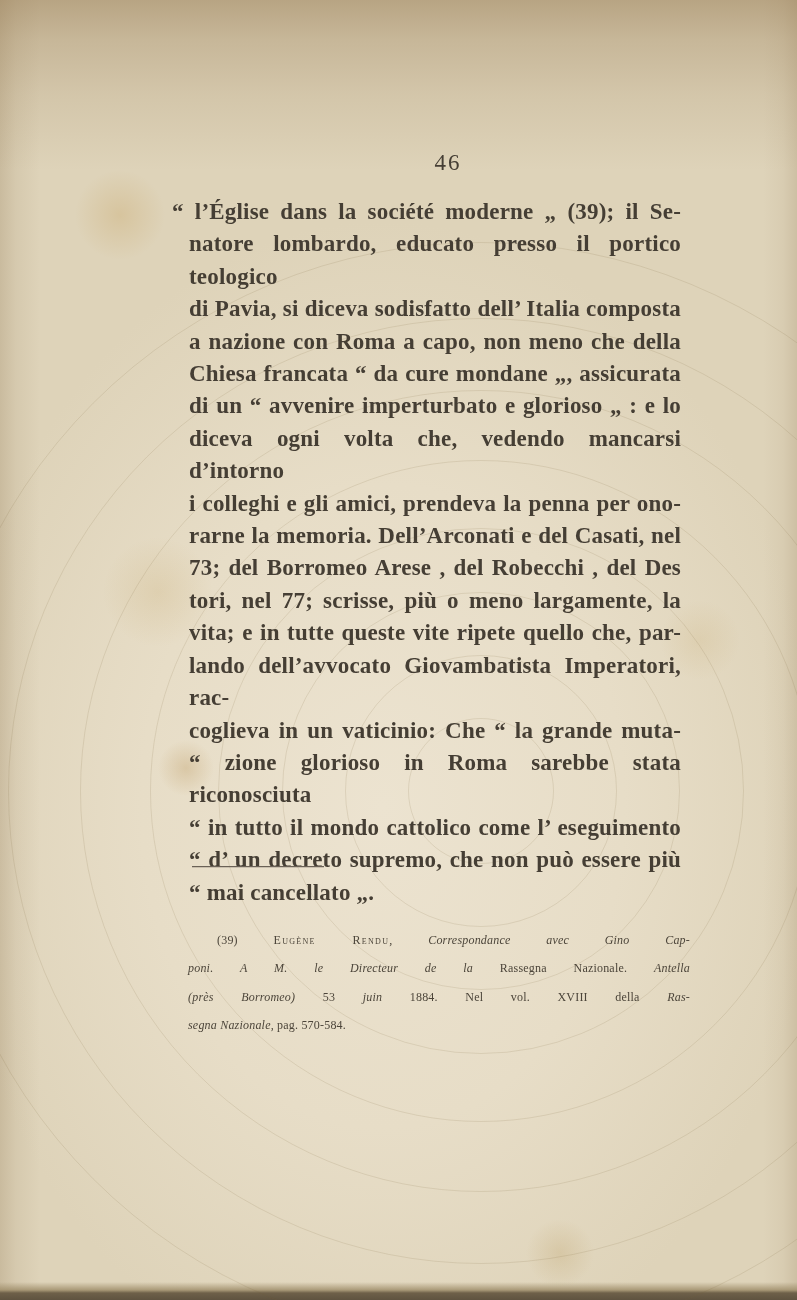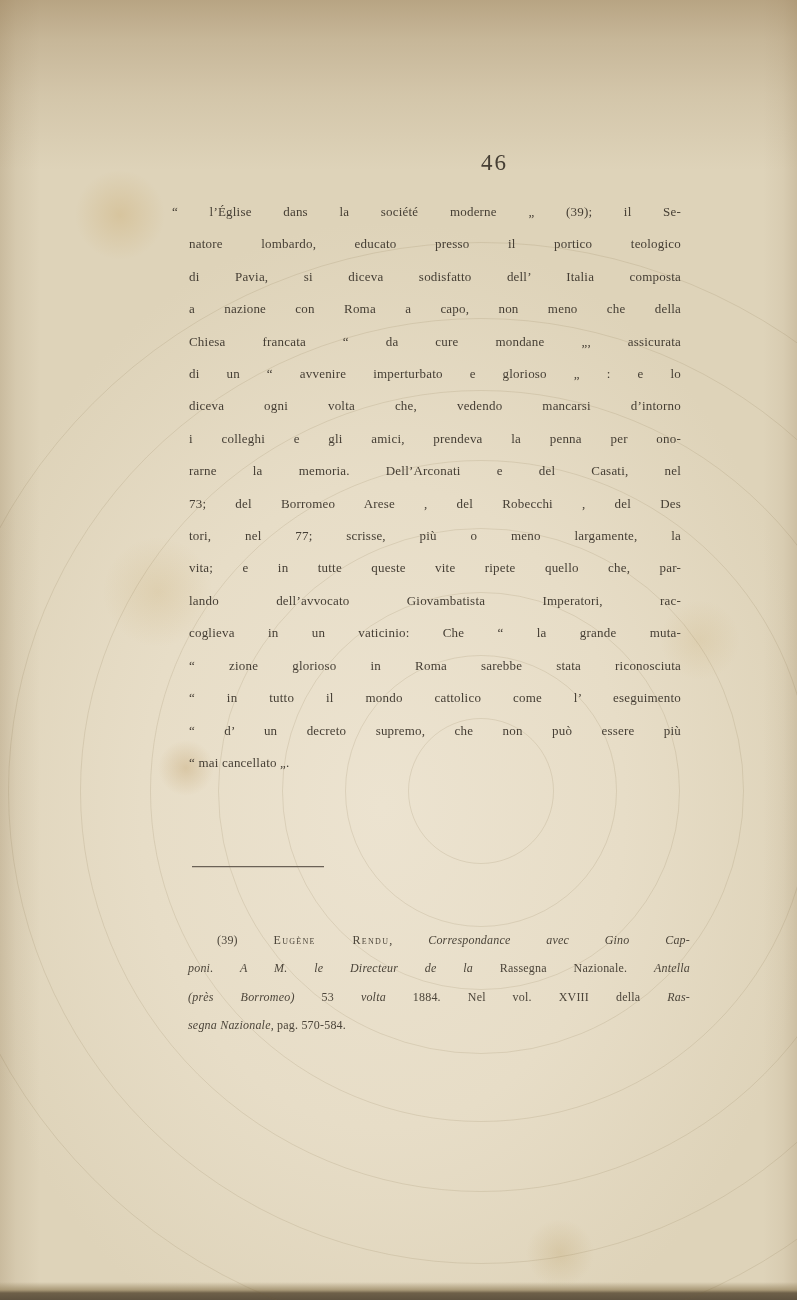--- a/index.html
+++ b/index.html
@@ -24,25 +24,25 @@
     background-color:var(--paper,#e4dac3);
   }
   
   .wm {
     position:absolute; border-radius:50%;
     border:1.5px solid rgba(122,97,60,.14);
     pointer-events:none;
   }
   .page-number {
     position:absolute; top:150px; left:388px; width:120px;
-    text-align:right; font-size:23px; letter-spacing:2px;
+    text-align:center; font-size:23px; letter-spacing:2px;
   }
   .body-text {
     position:absolute; left:189px; top:196px; width:492px;
-    font-size:13px; line-height:32.4px; letter-spacing:.2px;
+    font-size:23px; line-height:32.4px; letter-spacing:.2px;font-weight:bold;
   }
   .bline { text-align:justify; text-align-last:justify; white-space:normal; }
   .bline.hang { text-indent:-17px; }
   .bline.lastline { text-align-last:left; }
   .footnote-rule {
     position:absolute; left:192px; top:866px; width:132px; height:1px;
     background:#6a6156; box-shadow:0 1px 0 rgba(106,97,86,.25);
   }
   .footnote {
     position:absolute; left:188px; top:926px; width:502px;
@@ -87,16 +87,16 @@
       <div class="bline">coglieva in un vaticinio: Che “ la grande muta-</div>
       <div class="bline">“ zione glorioso in Roma sarebbe stata riconosciuta</div>
       <div class="bline">“ in tutto il mondo cattolico come l’ eseguimento</div>
       <div class="bline">“ d’ un decreto supremo, che non può essere più</div>
       <div class="bline lastline">“ mai cancellato „.</div>
     </div>
   <div class="footnote-rule"></div>
   <div class="footnote" id="footnote">
       <div class="fline indent"><span>(39) </span><span class="sc">Eugène Rendu</span><span>, </span><span class="it">Correspondance avec Gino Cap-</span></div>
       <div class="fline"><span class="it">poni. A M. le Directeur de la </span><span>Rassegna Nazionale. </span><span class="it">Antella</span></div>
-      <div class="fline"><span class="it">(près Borromeo) </span><span>53 </span><span class="it">volta</span><span> 1884. Nel vol. XVIII della </span><span class="it">Ras-</span></div>
+      <div class="fline"><span class="it">(près Borromeo) </span><span>53 </span><span class="it">juin</span><span> 1884. Nel vol. XVIII della </span><span class="it">Ras-</span></div>
       <div class="fline lastline"><span class="it">segna Nazionale,</span><span> pag. 570-584.</span></div>
     </div>
 </div>
 
 </body></html>

